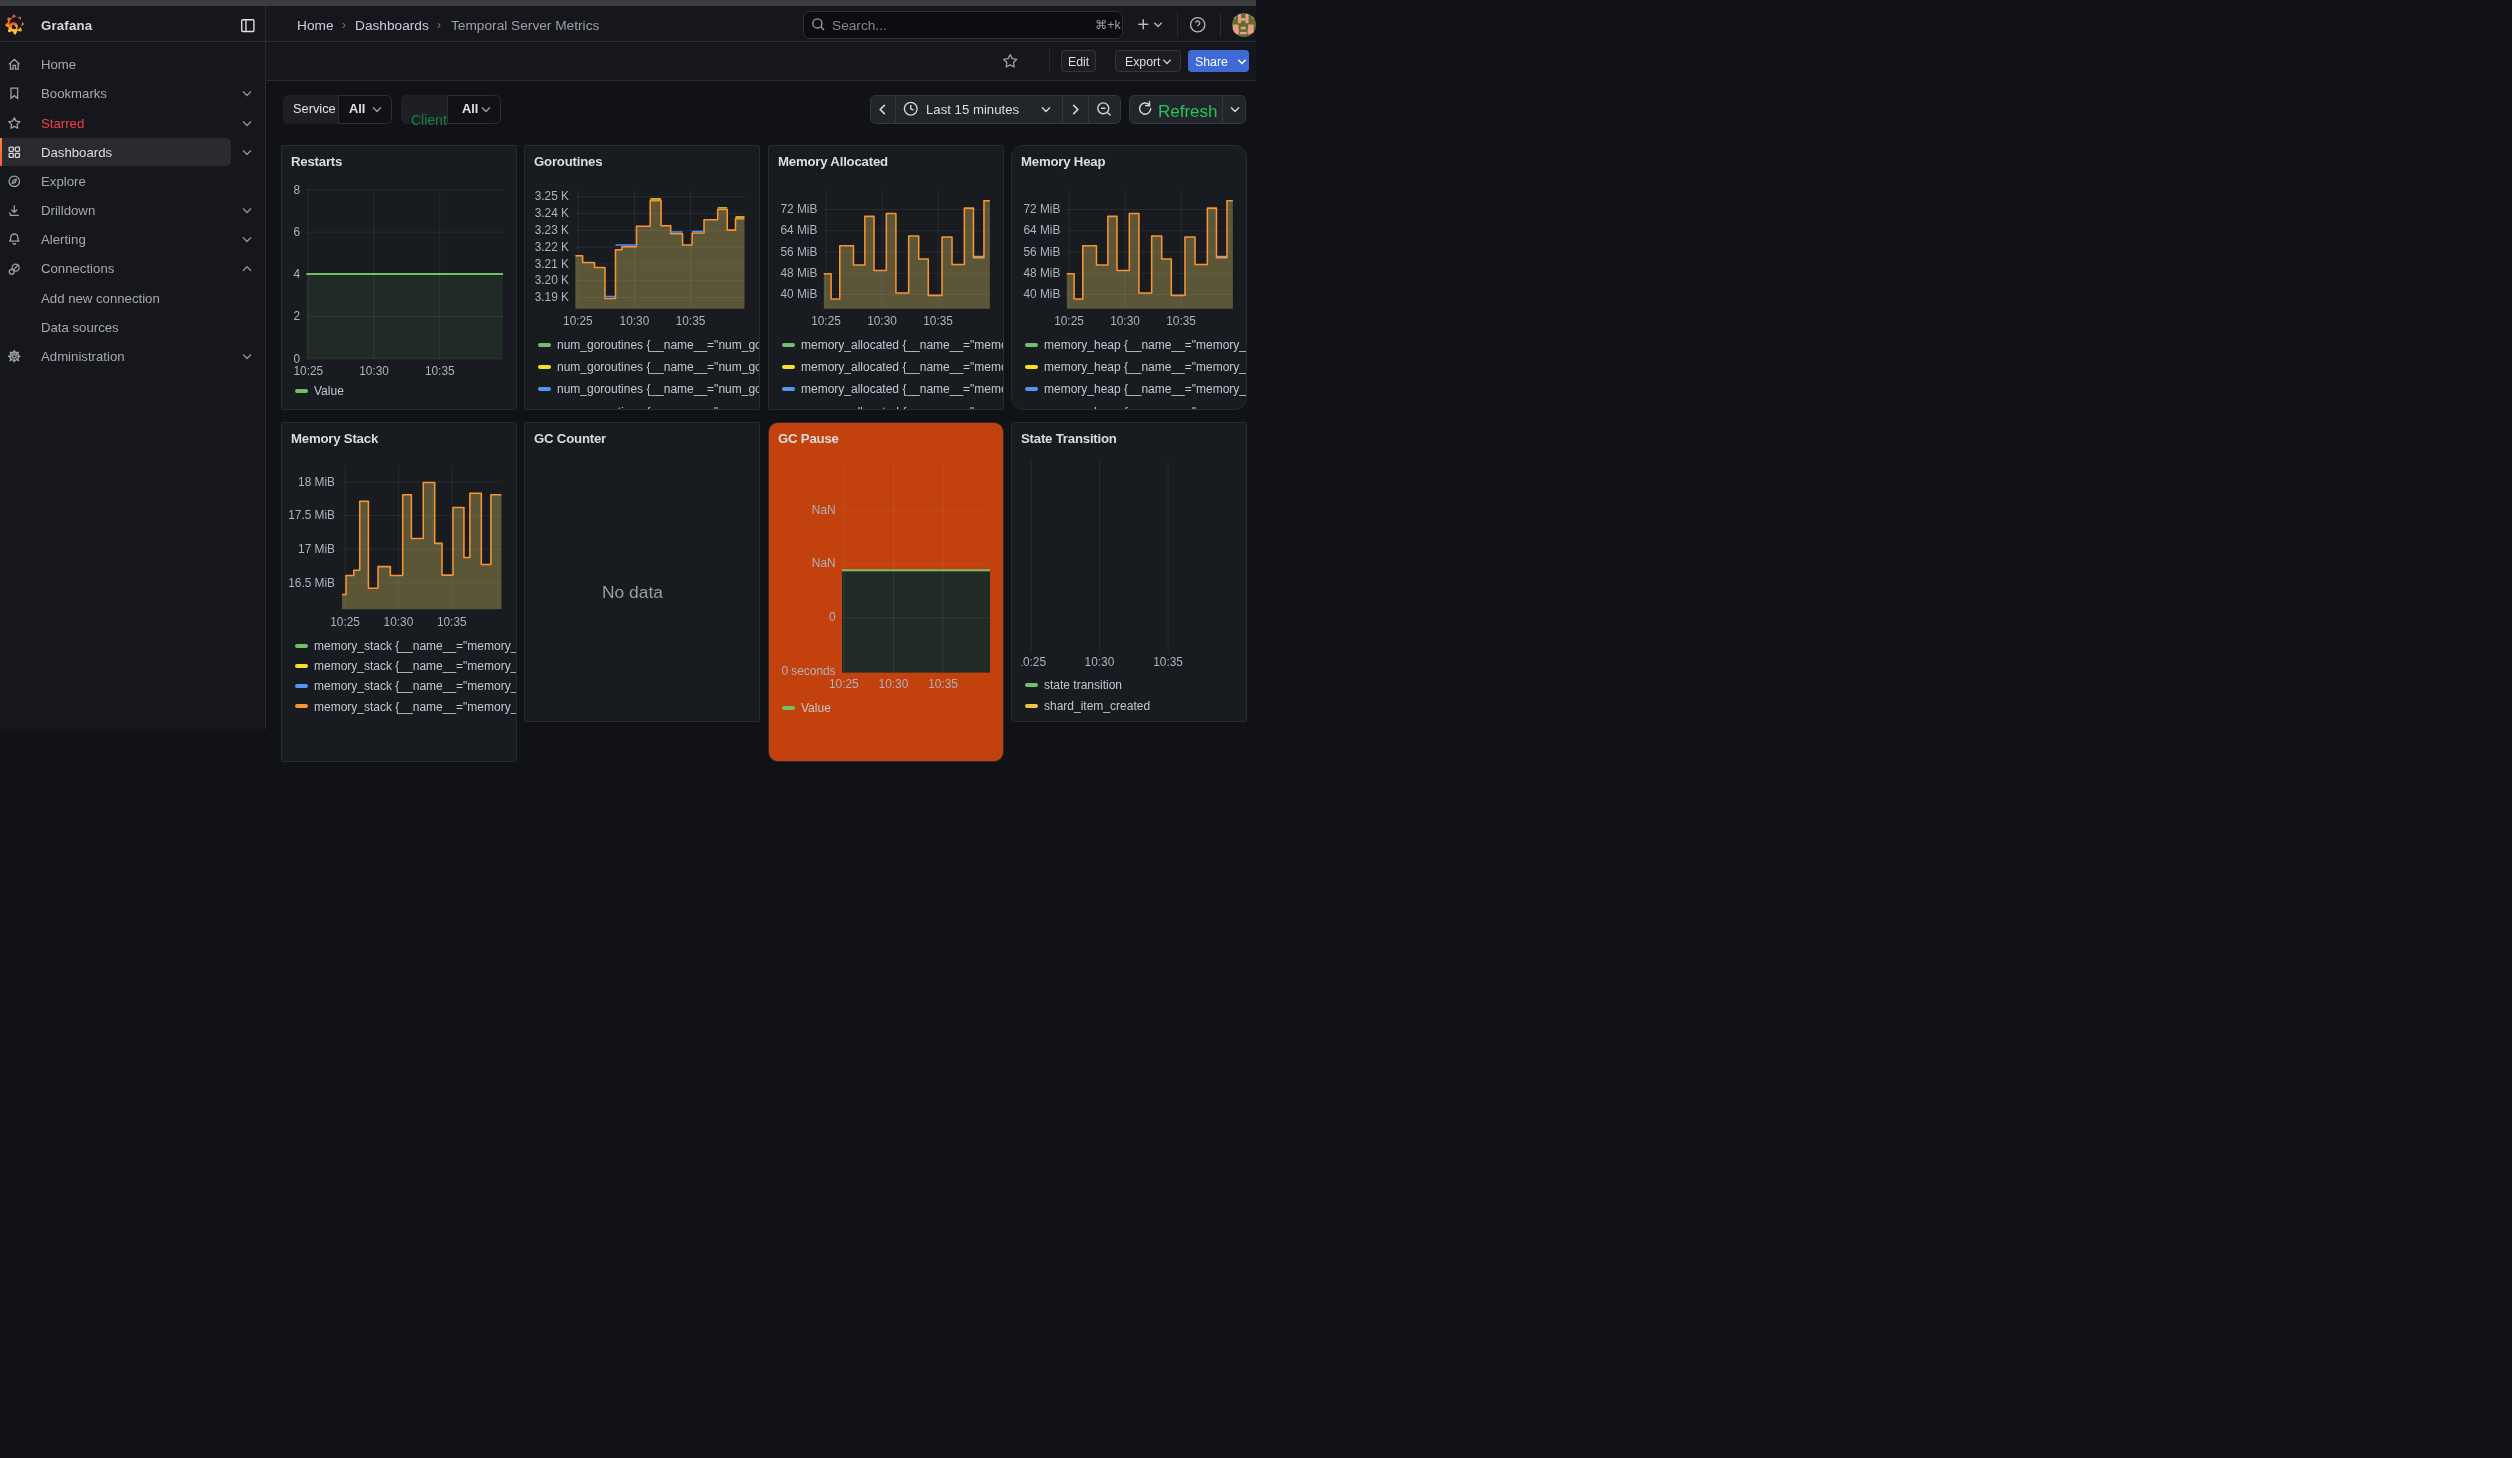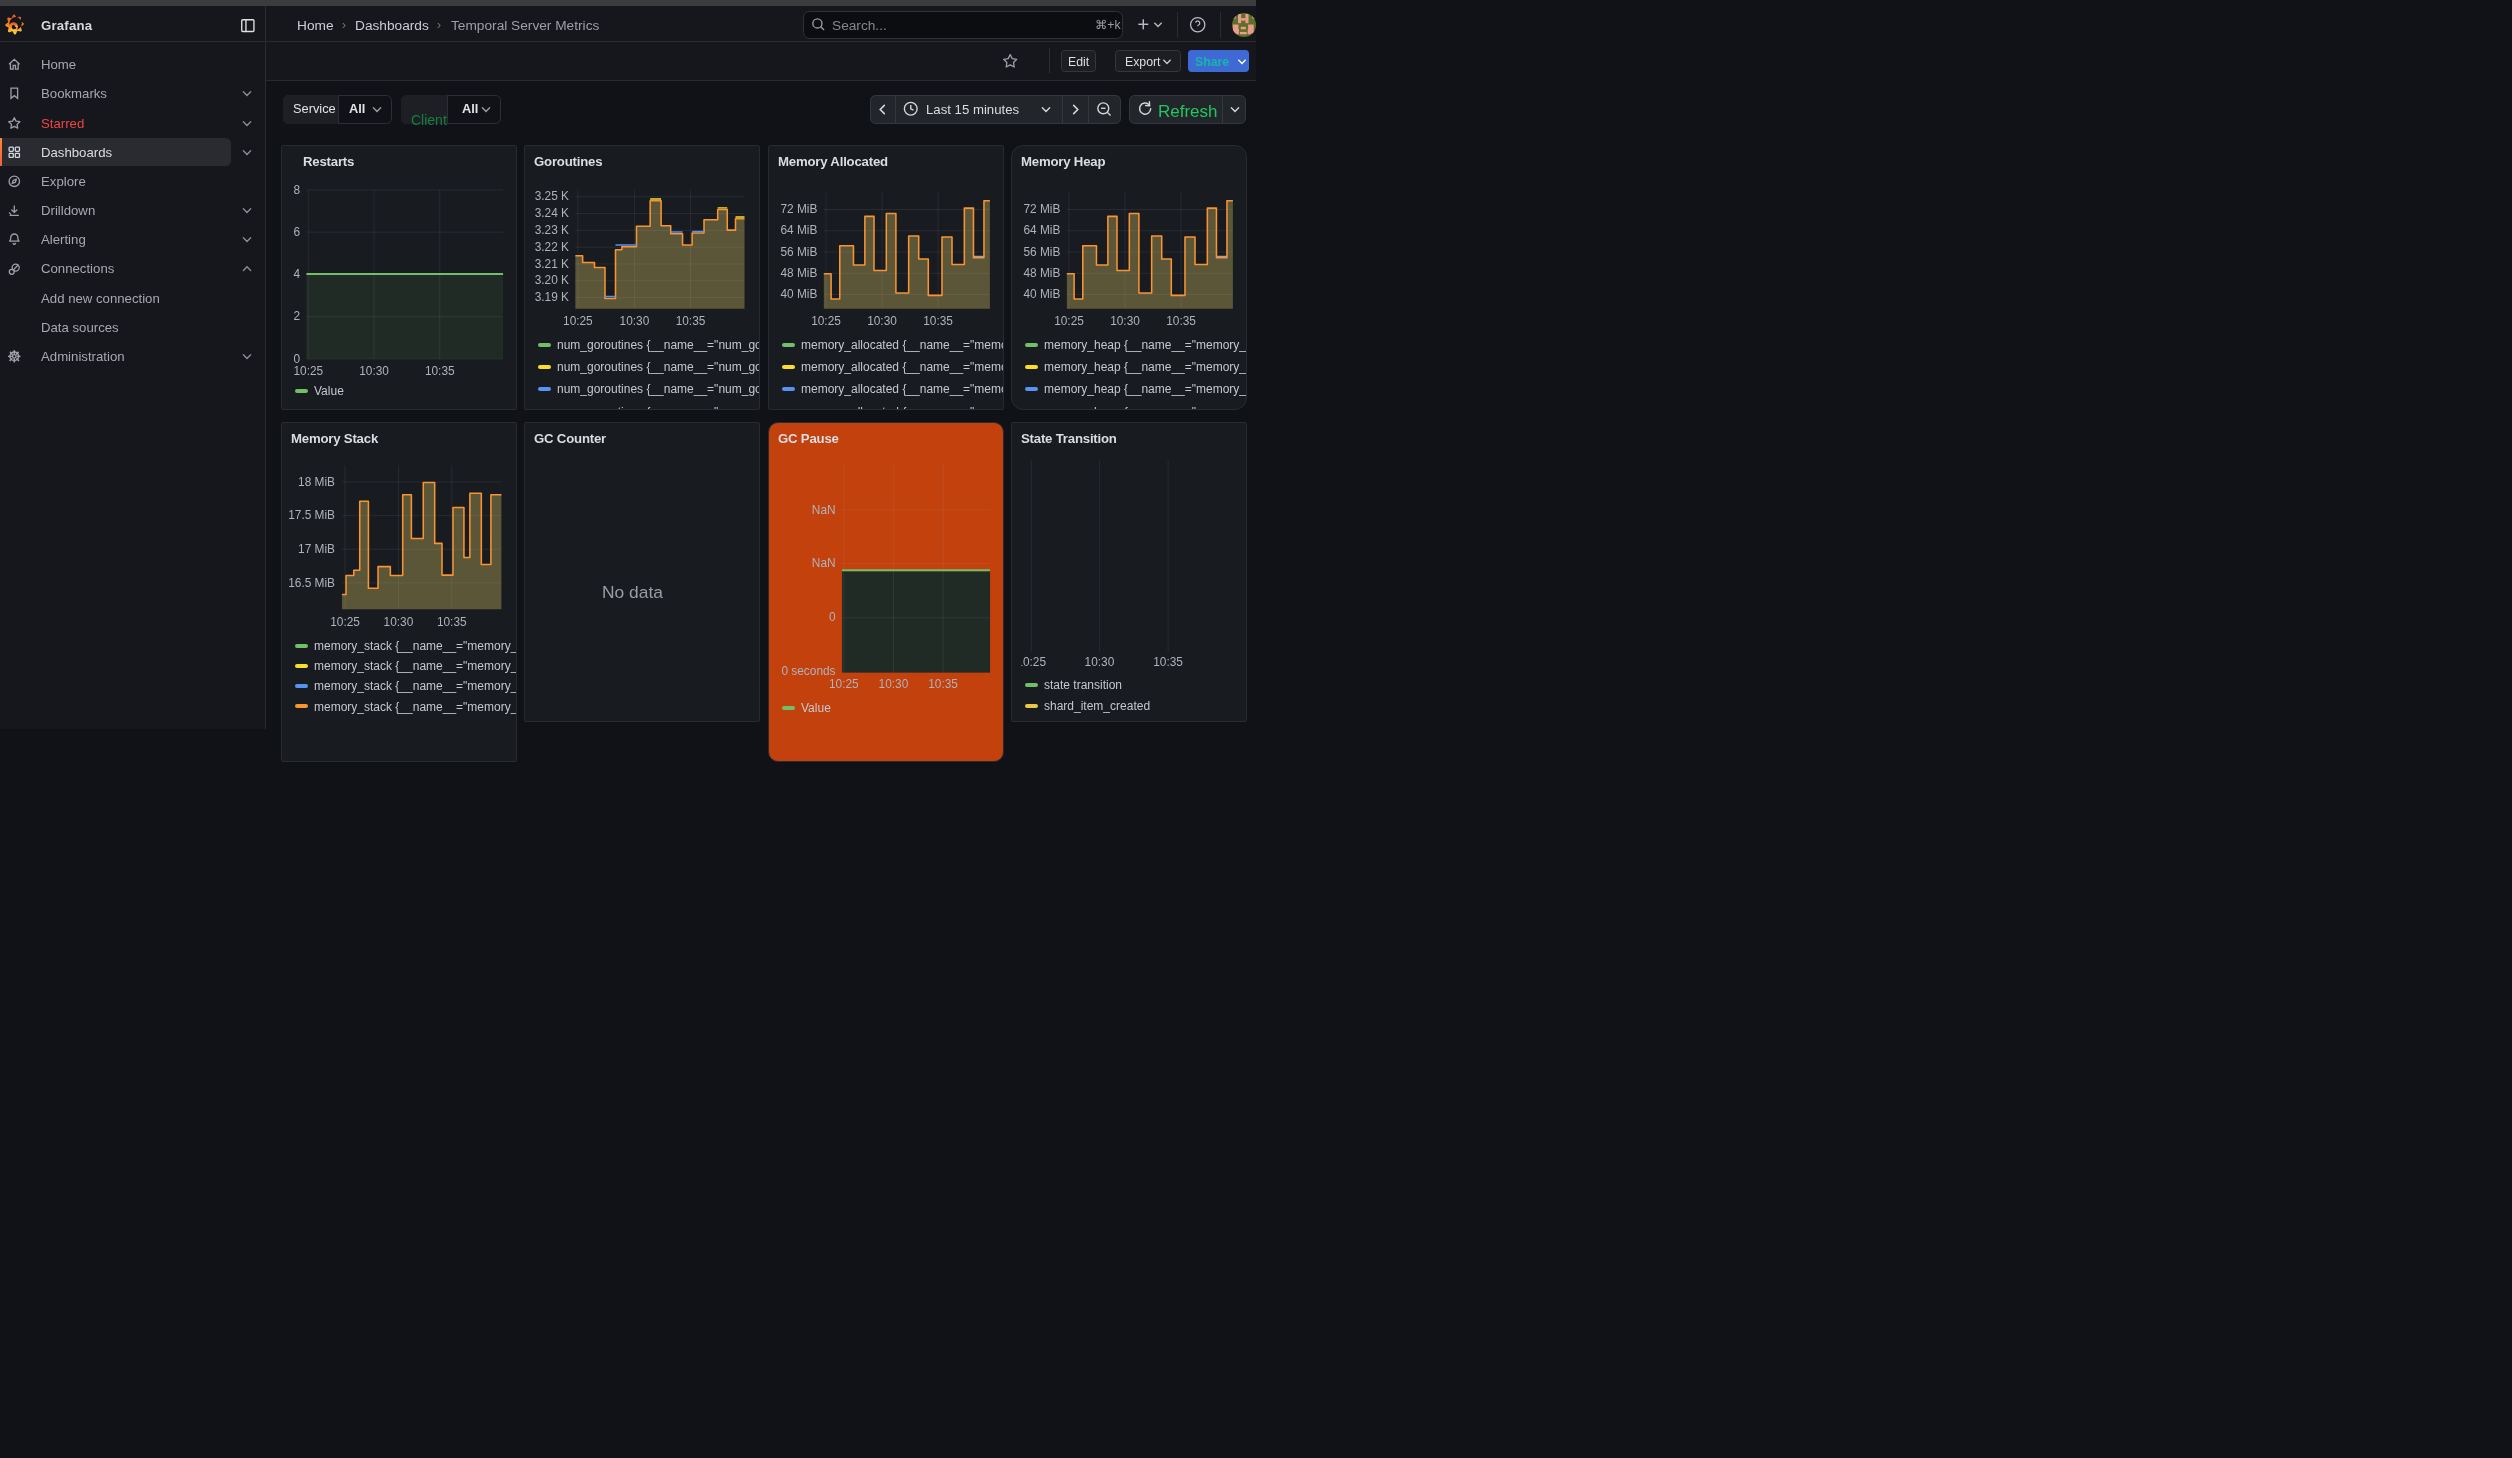--- a/index.html
+++ b/index.html
@@ -86,21 +86,21 @@
   </svg>
 <div class="ab" style="left:1049px;top:48px;width:0.9px;height:25px;background:#292b31"></div>
 <div class="ab" style="left:1061px;top:50px;width:35px;height:21.5px;background:#1c1e23;border:0.9px solid #34363c;border-radius:3.7px"></div>
 <div class="txt" style="left:1068px;top:55px;font-size:12.3px;color:#dcdde3">Edit</div>
 <div class="ab" style="left:1115px;top:50px;width:66px;height:21.5px;background:#1c1e23;border:0.9px solid #34363c;border-radius:3.7px"></div>
 <div class="txt" style="left:1125px;top:55px;font-size:12.3px;color:#dcdde3">Export</div>
 <svg class="ab" style="left:1162px;top:58px" width="10" height="7.3" viewBox="0 0 11 8" fill="none" stroke="#c8c9d1" stroke-width="1.5">
     <polyline points="1.5,2 5.5,6 9.5,2"></polyline>
   </svg>
 <div class="ab" style="left:1188px;top:50px;width:46px;height:21.5px;background:#3f6ad5;border-radius:3.7px 0 0 3.7px"></div>
-<div class="txt" style="left:1195px;top:55px;font-size:12.3px;font-weight:bold;color:#14b8a6">Share</div>
+<div class="txt" style="left:1195px;top:55px;font-size:12.3px;font-weight:normal;color:#ffffff">Share</div>
 <div class="ab" style="left:1234px;top:50px;width:15px;height:21.5px;background:#3f6ad5;border-radius:0 3.7px 3.7px 0"></div>
 <svg class="ab" style="left:1237px;top:58px" width="10" height="7.3" viewBox="0 0 11 8" fill="none" stroke="#fff" stroke-width="1.5">
     <polyline points="1.5,2 5.5,6 9.5,2"></polyline>
   </svg>
 <svg class="ab" style="left:7.3px;top:57px" width="14.6" height="14.6" viewBox="0 0 19 19" fill="none" stroke="#9da0a8" stroke-width="1.7" stroke-linecap="round">
     <path d="M3 9 L9.5 3 L16 9 M4.5 7.8 V15.8 H8 V11 H11 V15.8 H14.5 V7.8"></path>
   </svg>
 <div class="txt" style="left:41px;top:57px;font-size:13.2px;color:#a6a8b1">Home</div>
 <svg class="ab" style="left:7.3px;top:86px" width="14.6" height="14.6" viewBox="0 0 19 19" fill="none" stroke="#9da0a8" stroke-width="1.7" stroke-linecap="round">
     <path d="M5.2 2.8 H13.8 V16 L9.5 12.6 L5.2 16 Z"></path>
@@ -209,21 +209,21 @@
 <div class="ab" style="left:1222px;top:95px;width:0.9px;height:29px;background:#34373d"></div>
 <svg class="ab" style="left:1137px;top:101px" width="15.5" height="15.5" viewBox="0 0 17 17" fill="none" stroke="#d6d7dd" stroke-width="1.6" stroke-linecap="round">
 <path d="M13.2 4.0 a6.1 6.1 0 1 0 1.8 4.35" fill="none"></path>
     <path d="M13.6 0.8 L13.8 5.1 L9.5 5.0" fill="none"></path>
   </svg>
 <div class="txt" style="left:1158px;top:102px;font-size:17px;color:#22c55e">Refresh</div>
 <svg class="ab" style="left:1230px;top:106px" width="10" height="7.3" viewBox="0 0 11 8" fill="none" stroke="#d6d7dd" stroke-width="1.5" stroke-linecap="round">
     <polyline points="1.5,2 5.5,6 9.5,2"></polyline>
   </svg>
 <div class="ab" style="left:281px;top:145px;width:236px;height:265px;background:#181b20;border:0.9px solid #292b31;border-radius:1.8px;overflow:hidden">
-    <div class="txt" style="left:21px;top:8.2px;font-size:13.2px;font-weight:bold;letter-spacing:-0.2px;color:#dcdde3">Restarts</div>
+    <div class="txt" style="left:9px;top:8.2px;font-size:13.2px;font-weight:bold;letter-spacing:-0.2px;color:#dcdde3">Restarts</div>
     <svg class="ab" style="left:0;top:0" width="236" height="265" viewBox="0 0 258.1 290.4">
       <rect x="26.5" y="141.3" width="215.5" height="92.0" fill="#212b26"></rect>
       <line x1="26.5" y1="48.1" x2="242" y2="48.1" stroke="rgba(204,204,220,0.10)" stroke-width="1"></line>
       <line x1="26.5" y1="94.4" x2="242" y2="94.4" stroke="rgba(204,204,220,0.10)" stroke-width="1"></line>
       <line x1="26.5" y1="140.7" x2="242" y2="140.7" stroke="rgba(204,204,220,0.10)" stroke-width="1"></line>
       <line x1="26.5" y1="187.0" x2="242" y2="187.0" stroke="rgba(204,204,220,0.10)" stroke-width="1"></line>
       <line x1="26.5" y1="233.3" x2="242" y2="233.3" stroke="rgba(204,204,220,0.10)" stroke-width="1"></line>
       <line x1="28.6" y1="48.1" x2="28.6" y2="233.3" stroke="rgba(204,204,220,0.10)" stroke-width="1"></line>
       <line x1="100.6" y1="48.1" x2="100.6" y2="233.3" stroke="rgba(204,204,220,0.10)" stroke-width="1"></line>
       <line x1="172.6" y1="48.1" x2="172.6" y2="233.3" stroke="rgba(204,204,220,0.10)" stroke-width="1"></line>

